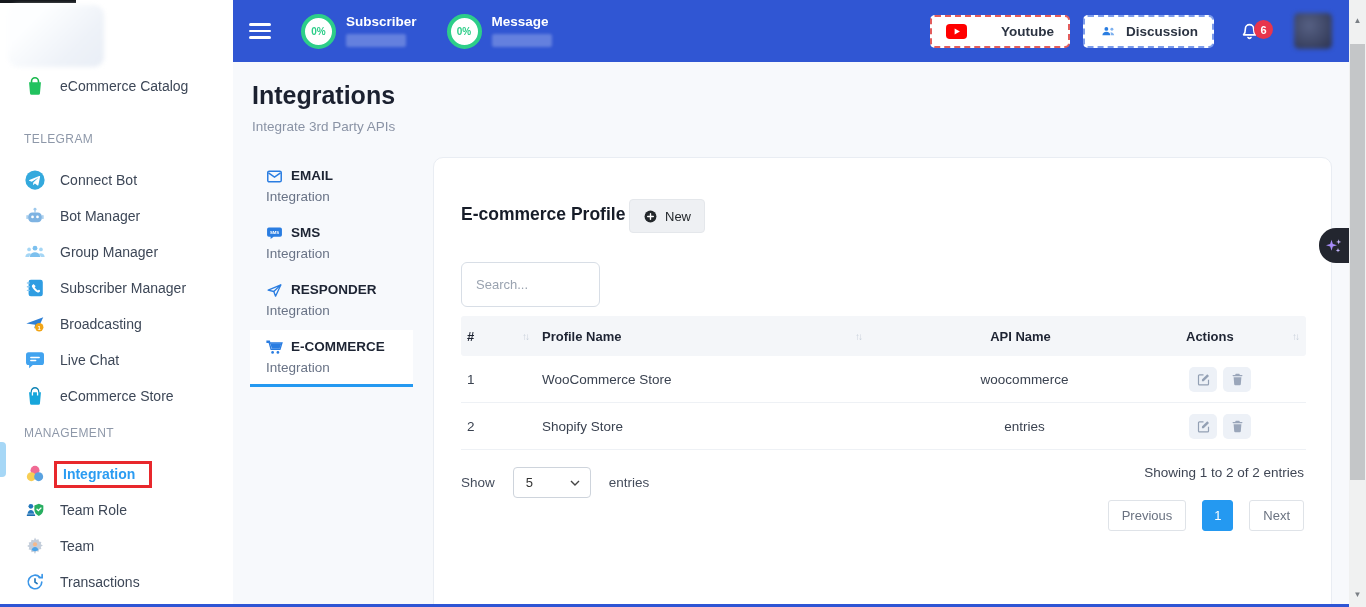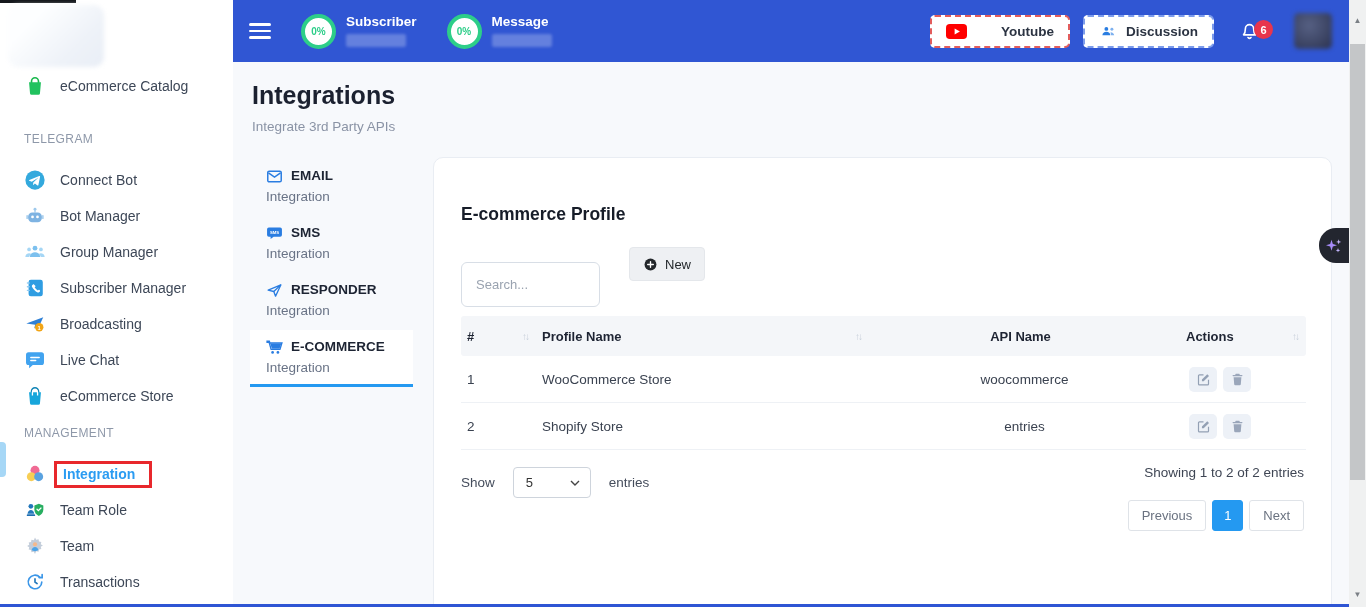--- a/index.html
+++ b/index.html
@@ -65,21 +65,21 @@
   .int-item.active { background:#fff; border-bottom:3px solid #2499f1; }
   .int-name { display:flex; gap:8px; font-size:13.5px; font-weight:bold; color:#1d2433; }
   .int-name svg { width:17px; height:17px; }
   .int-sub { font-size:13.5px; color:#697386; margin-top:4px; }
 
   .card { position:absolute; left:200px; top:98px; width:899px; height:560px; background:#fff;
     border:1px solid #e9edf3; border-radius:10px; }
   .card-title { position:absolute; left:27px; top:46px; font-size:17.5px; font-weight:bold; color:#171d29; }
   .new-btn { position:absolute; left:195px; top:41px; height:34px; padding:0 13px; background:#eef0f3;
     border:1px solid #e4e7eb; border-radius:4px; display:flex; align-items:center; gap:7px;
-    font-size:13px; color:#23272b; cursor:pointer;margin-top:48px; }
+    font-size:13px; color:#23272b; cursor:pointer; }
   .new-btn svg { width:15px; height:15px; }
   .search { position:absolute; left:27px; top:104px; width:139px; height:45px; border:1px solid #d8dee6;
     border-radius:6px; padding:0 14px; font-size:13px; color:#4a5260; background:#fff; outline:none; }
   .search::placeholder { color:#9aa3b0; }
 
   .tbl { position:absolute; left:27px; top:158px; width:845px; font-size:13.5px; }
   .thead, .trow { display:grid; grid-template-columns:75px 333px 305px 132px; align-items:center; }
   .thead { background:#f4f6f9; height:40px; font-size:13px; font-weight:bold; color:#1e2433; border-radius:3px; }
   .th { display:flex; align-items:center; justify-content:space-between; padding:0 8px 0 6px; }
   .th.center { justify-content:center; }
@@ -92,21 +92,21 @@
   .act-btn { width:28px; height:25px; border-radius:5px; background:#edf1f7; border:none;
     display:flex; align-items:center; justify-content:center; cursor:pointer; }
   .act-btn svg { width:15px; height:15px; }
 
   .show-row { position:absolute; left:27px; top:309px; display:flex; align-items:center; gap:18px;
     font-size:13.5px; color:#454d5c; }
   .select { width:78px; height:31px; border:1px solid #ced4dc; border-radius:4px; background:#fff;
     display:flex; align-items:center; justify-content:space-between; padding:0 10px 0 12px;
     font-size:13px; color:#333; cursor:pointer; }
   .showing { position:absolute; right:27px; top:307px; font-size:13.5px; color:#3f4654; }
-  .pager { position:absolute; right:27px; top:342px; display:flex; gap:6px; }
+  .pager { position:absolute; right:27px; top:342px; display:flex; gap:16px; }
   .page-btn { height:31px; padding:0 13px; border:1px solid #dfe3e8; background:#fff; color:#6a7280;
     font-size:13px; display:flex; align-items:center; justify-content:center; border-radius:3px; cursor:pointer; }
   .page-btn.active { background:#2499f1; border-color:#2499f1; color:#fff; width:31px; padding:0; }
 
   
   .ai-btn { position:absolute; right:17px; top:228px; width:30px; height:35px; background:#23262f;
     border-radius:17px 0 0 17px; display:flex; align-items:center; justify-content:center; z-index:4; cursor:pointer; }
   .ai-btn svg { width:20px; height:20px; }
   .scrollbar { position:absolute; right:0; top:0; width:17px; height:607px; background:#f0f1f1; z-index:5; }
   .sb-arrow { position:absolute; left:0; width:17px; text-align:center; color:#7a7f85; font-size:8px; cursor:pointer; }

